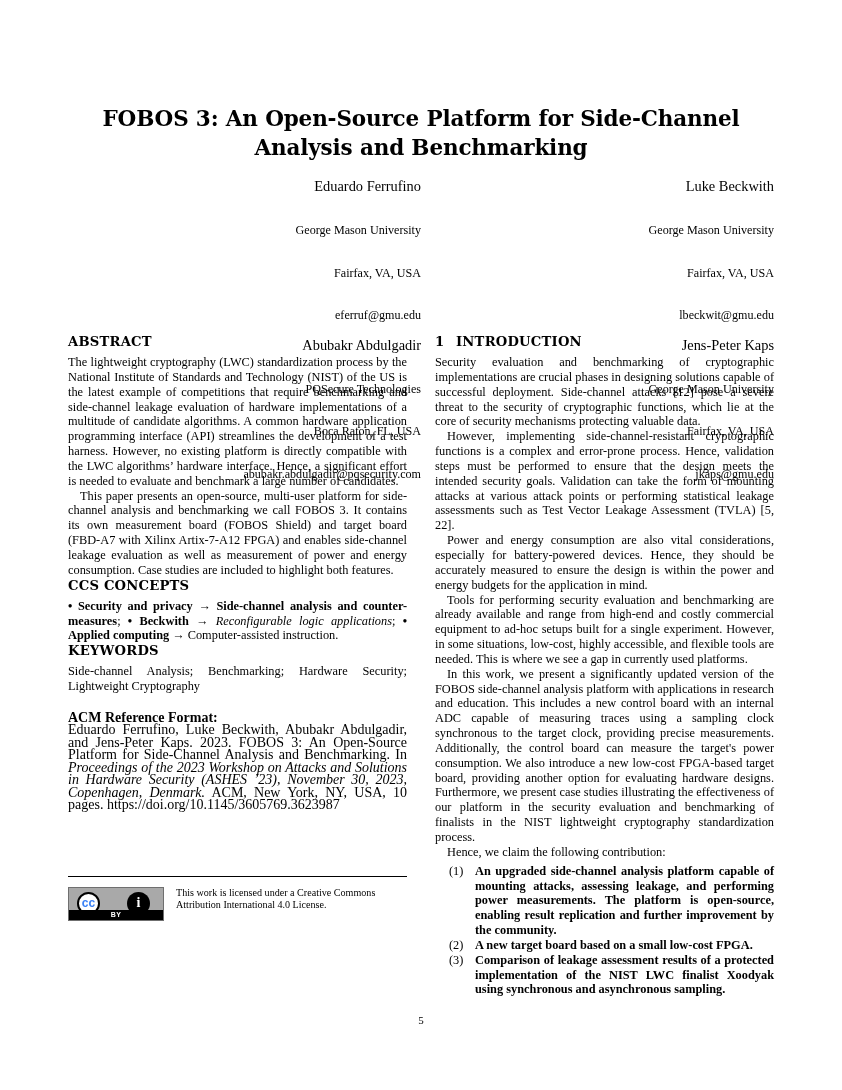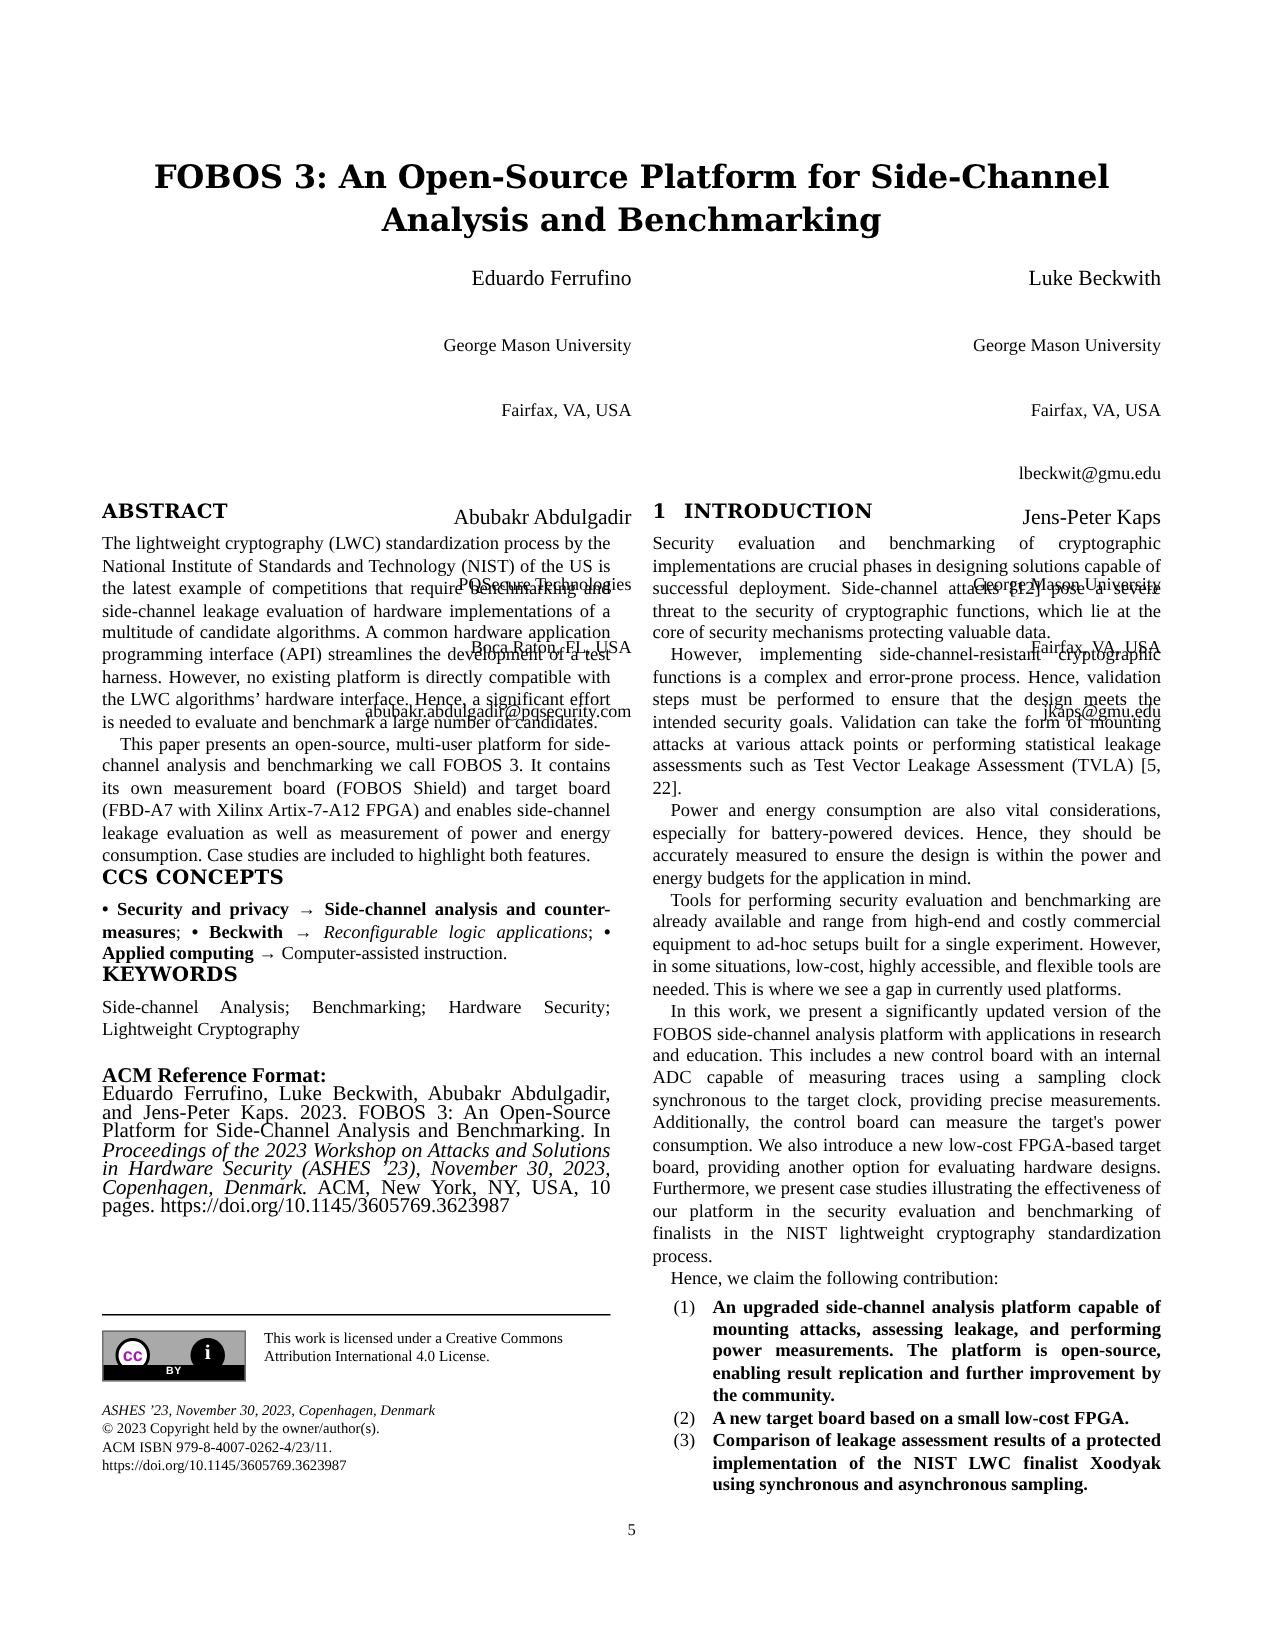--- a/index.html
+++ b/index.html
@@ -179,21 +179,21 @@
     border-radius: 50%;
     font-family: "Liberation Sans", sans-serif;
     font-weight: bold;
     text-align: center;
     box-sizing: border-box;
   }
   .cc-badge .glyph-cc {
     left: 8px;
     background: #ffffff;
     border: 2.5px solid #000;
-    color: #a21caf;
+    color: #3b82f6;
     font-size: 12px;
     line-height: 18px;
   }
   .cc-badge .glyph-by {
     right: 13px;
     background: #000;
     color: #fff;
     font-size: 14px;
     line-height: 22px;
     font-family: "Liberation Serif", serif;
@@ -248,20 +248,21 @@
 
   <div class="title-block">
     <h1 class="paper-title">FOBOS 3: An Open-Source Platform for Side-Channel Analysis and Benchmarking</h1>
   </div>
 
   <div class="authors">
     <div class="author-cell">
       <div class="author-name">Eduardo Ferrufino</div>
       <div class="author-line">George Mason University</div>
       <div class="author-line">Fairfax, VA, USA</div>
+      <div class="author-line">eferruf@gmu.edu</div>
     </div>
     <div class="author-cell">
       <div class="author-name">Luke Beckwith</div>
       <div class="author-line">George Mason University</div>
       <div class="author-line">Fairfax, VA, USA</div>
       <div class="author-line">lbeckwit@gmu.edu</div>
     </div>
     <div class="author-cell">
       <div class="author-name">Abubakr Abdulgadir</div>
       <div class="author-line">PQSecure Technologies</div>
@@ -324,22 +325,16 @@
   <div class="license-block">
     <div class="license-rule"></div>
     <div class="license-row">
       <div class="cc-badge">
         <div class="glyph glyph-cc">cc</div>
         <div class="glyph glyph-by">i</div>
         <div class="bar">BY</div>
       </div>
       <div class="license-text">This work is licensed under a Creative Commons Attribution International 4.0 License.</div>
     </div>
-    <div class="copyright">
-      <div class="venue">ASHES ’23, November 30, 2023, Copenhagen, Denmark</div>
-      <div>© 2023 Copyright held by the owner/author(s).</div>
-      <div>ACM ISBN 979-8-4007-0262-4/23/11.</div>
-      <div>https://doi.org/10.1145/3605769.3623987</div>
-    </div>
   </div>
 
   <div class="page-number">5</div>
 </div>
 
 </body></html>

